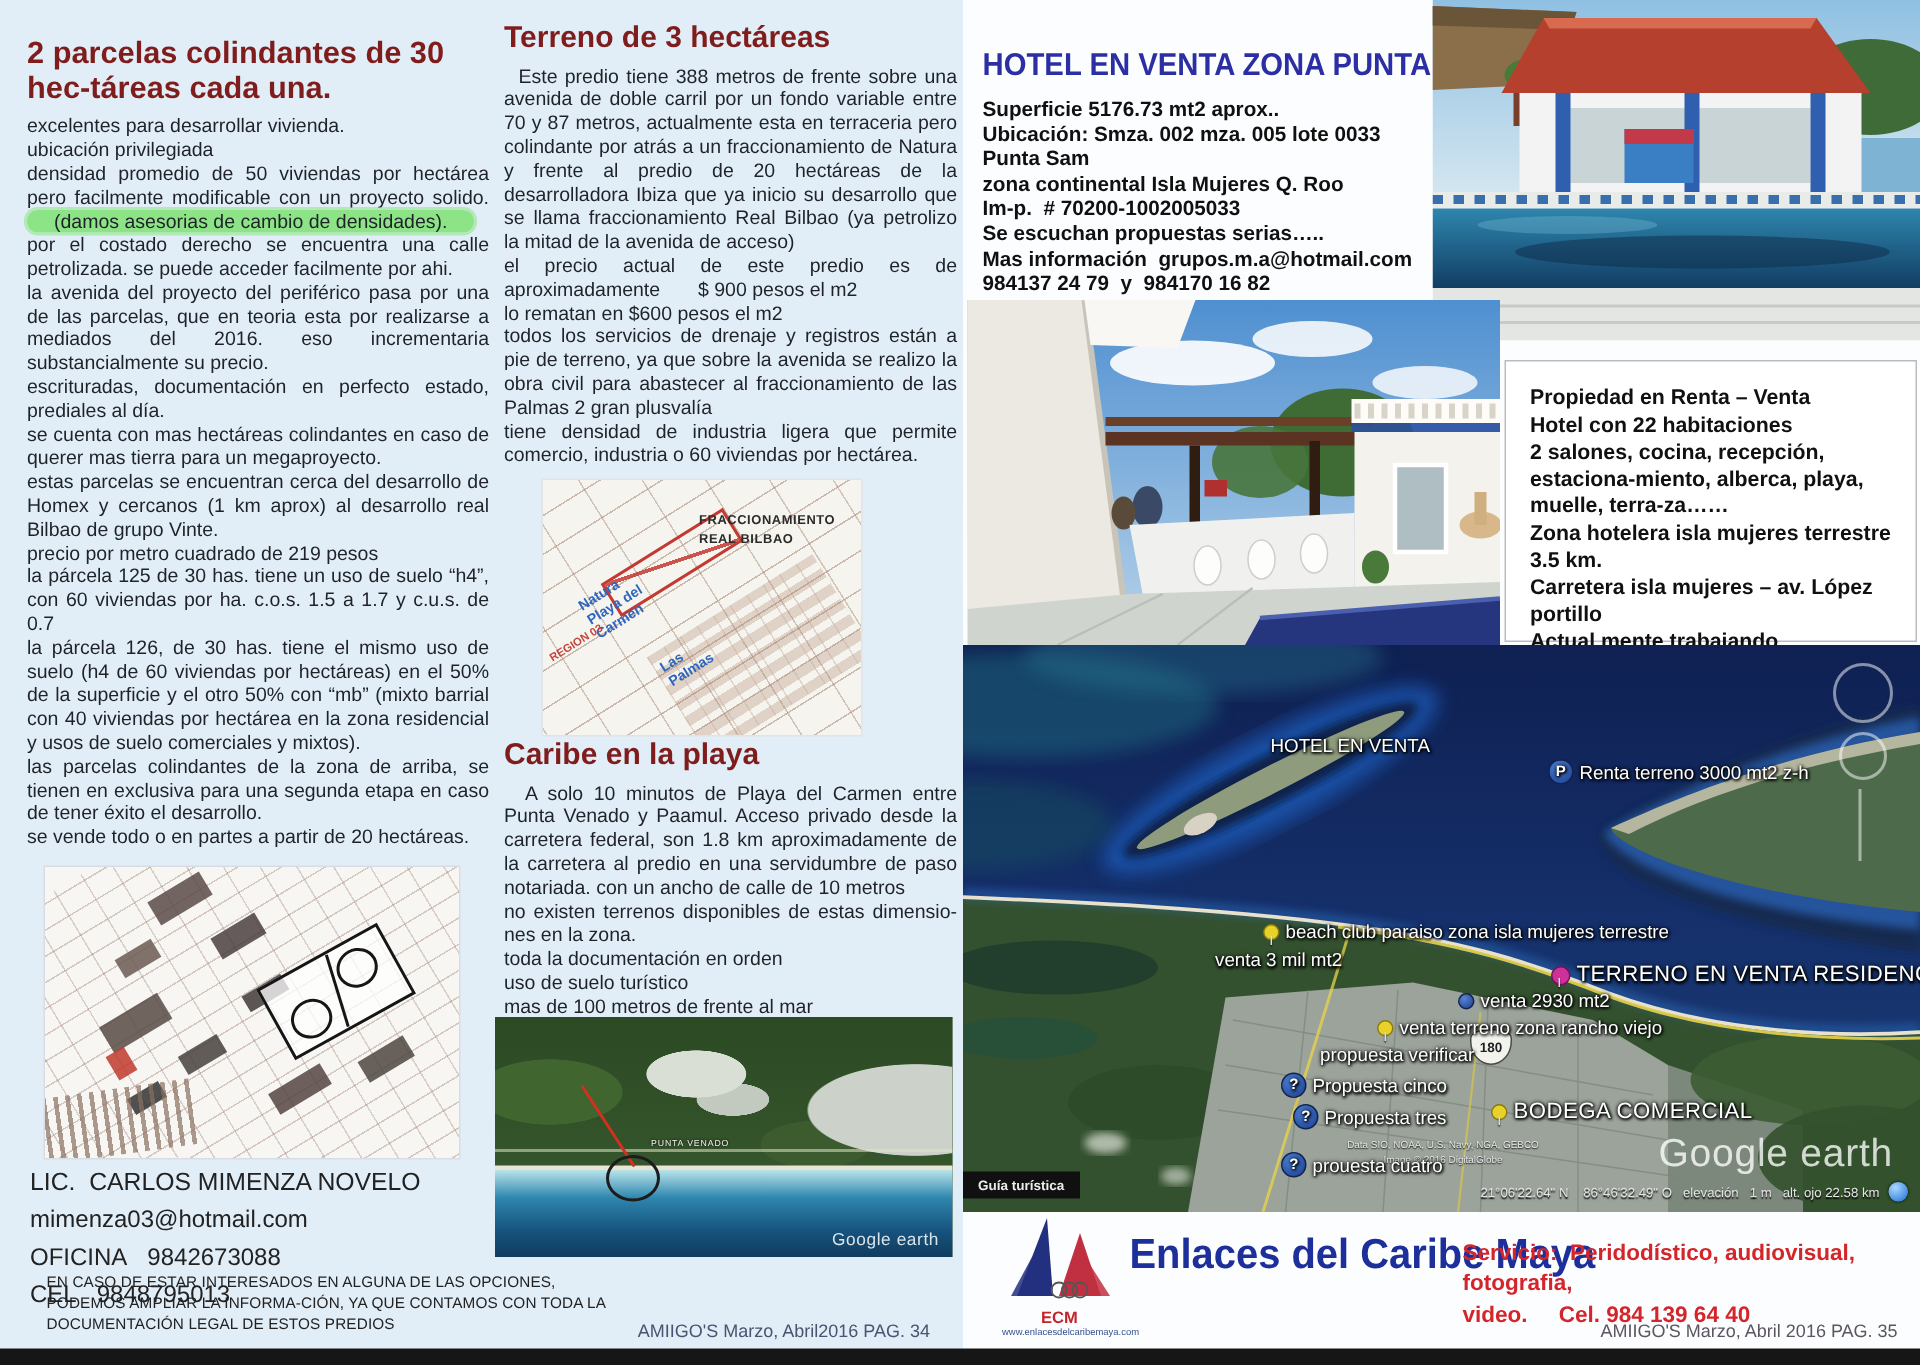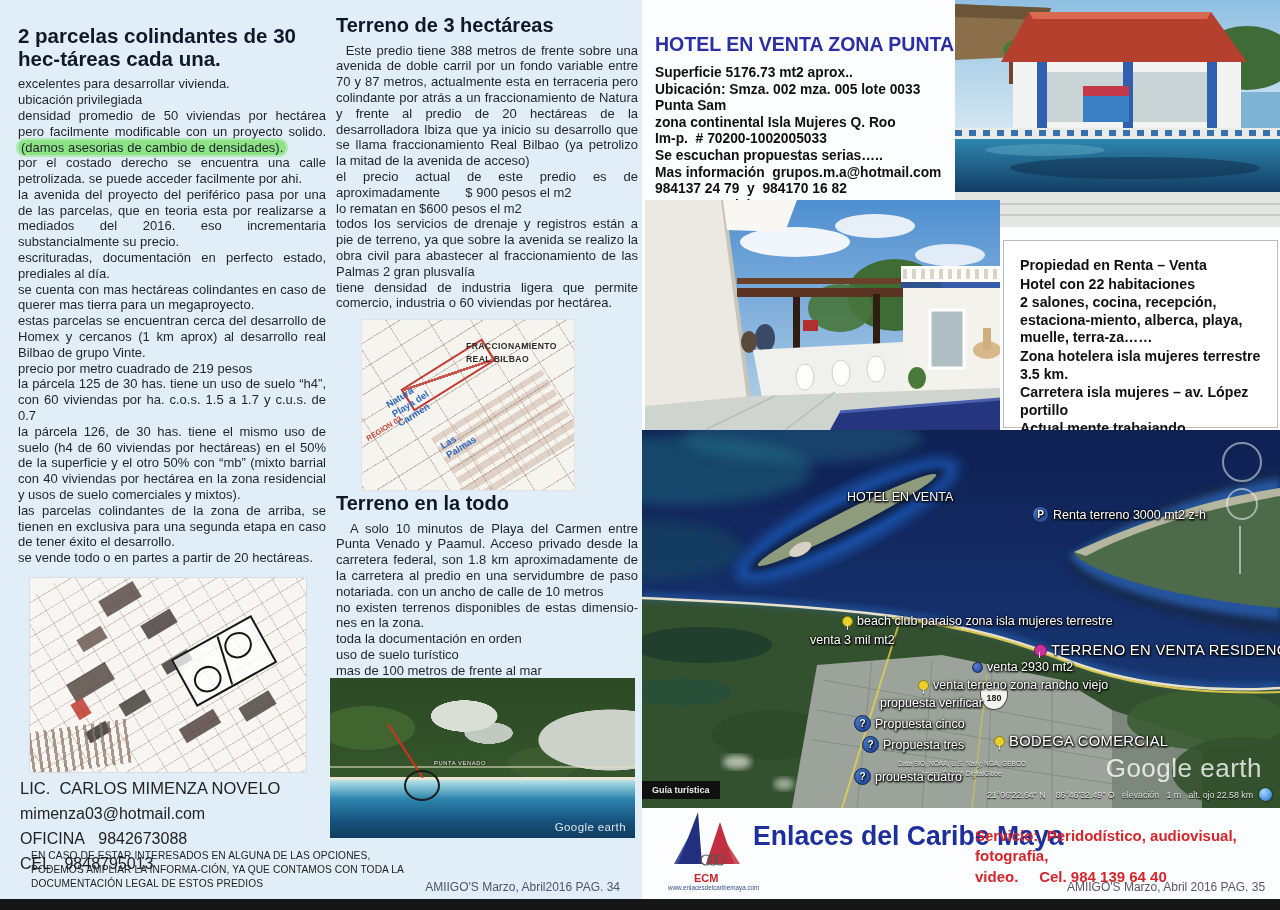--- a/index.html
+++ b/index.html
@@ -4,23 +4,23 @@
 <style>
   html,body{margin:0;padding:0;background:#888;}
   .page{position:relative;width:1280px;height:910px;background:#fff;overflow:hidden;
         font-family:"Liberation Sans",sans-serif;}
   .abs{position:absolute;}
   .left-bg{left:0;top:0;width:642px;height:899px;background:#e2eef7;}
   .right-bg{left:642px;top:0;width:638px;height:899px;background:#fcfdfe;}
   .black-bar{left:0;top:899px;width:1280px;height:11px;background:#161616;}
 
   
-  .red-title{font-size:20.5px;font-weight:700;color:#0f172a;line-height:1.13;margin:0 0 6px 0;}
+  .red-title{font-size:20.5px;font-weight:700;color:#7f1d1d;line-height:1.13;margin:0 0 6px 0;}
   .bp{font-size:13px;line-height:15.8px;color:#1f2329;text-align:justify;margin:0;}
-  .hl{background:#8de487;border-radius:7px;padding:0 3px;box-shadow:0 0 0 2px rgba(141,228,135,.55);}
+  .hl{background:#8de487;border-radius:7px;padding:0 18px;box-shadow:0 0 0 2px rgba(141,228,135,.55);}
   .contact div{font-size:16px;color:#222;line-height:25px;}
   .contact .c-name{font-size:16.5px;}
   .disclaimer{font-size:10.2px;color:#222;line-height:1.38;letter-spacing:.1px;}
   .page-footer{font-size:12px;color:#4a5470;}
 
   .hotel-title{font-size:21px;font-weight:700;color:#2b2fa3;transform:scaleX(.93);transform-origin:left;white-space:nowrap;}
   .hotel-line{font-size:13.8px;font-weight:700;color:#101010;line-height:16.6px;}
   .prop-box{background:#fff;border:1px solid #b9bcbe;box-sizing:border-box;padding:16px 14px 8px 16px;}
   .prop-line{font-size:14.2px;font-weight:700;color:#101010;line-height:17.6px;margin-bottom:1px;}
 
@@ -184,21 +184,21 @@
 REAL BILBAO</div>
     <div class="plan-blue" style="left: 28px; top: 68px; white-space: pre-line;">Natura
 Playa del
 Carmen</div>
     <div class="plan-blue" style="left: 80px; top: 112px; white-space: pre-line;">Las
 Palmas</div>
     <div class="plan-region">REGION 03</div>
   </div>
 
   <section class="abs" style="left:336px;top:492px;width:302px;">
-    <h2 class="red-title" style="font-size:20px;">Terreno en la todo</h2>
+    <h2 class="red-title" style="font-size:20px;">Caribe en la playa</h2>
     <div>
         <div class="bp">&nbsp;&nbsp;A solo 10 minutos de Playa del Carmen entre Punta Venado y Paamul. Acceso privado desde la carretera federal, son 1.8 km aproximadamente de la carretera al predio en una servidumbre de paso notariada. con un ancho de calle de 10 metros</div>
         <div class="bp">no existen terrenos disponibles de estas dimensio-nes en la zona.</div>
         <div class="bp">toda la documentación en orden</div>
         <div class="bp">uso de suelo turístico</div>
         <div class="bp">mas de 100 metros de frente al mar</div>
       </div>
   </section>
 
   <div class="abs beach-map">

